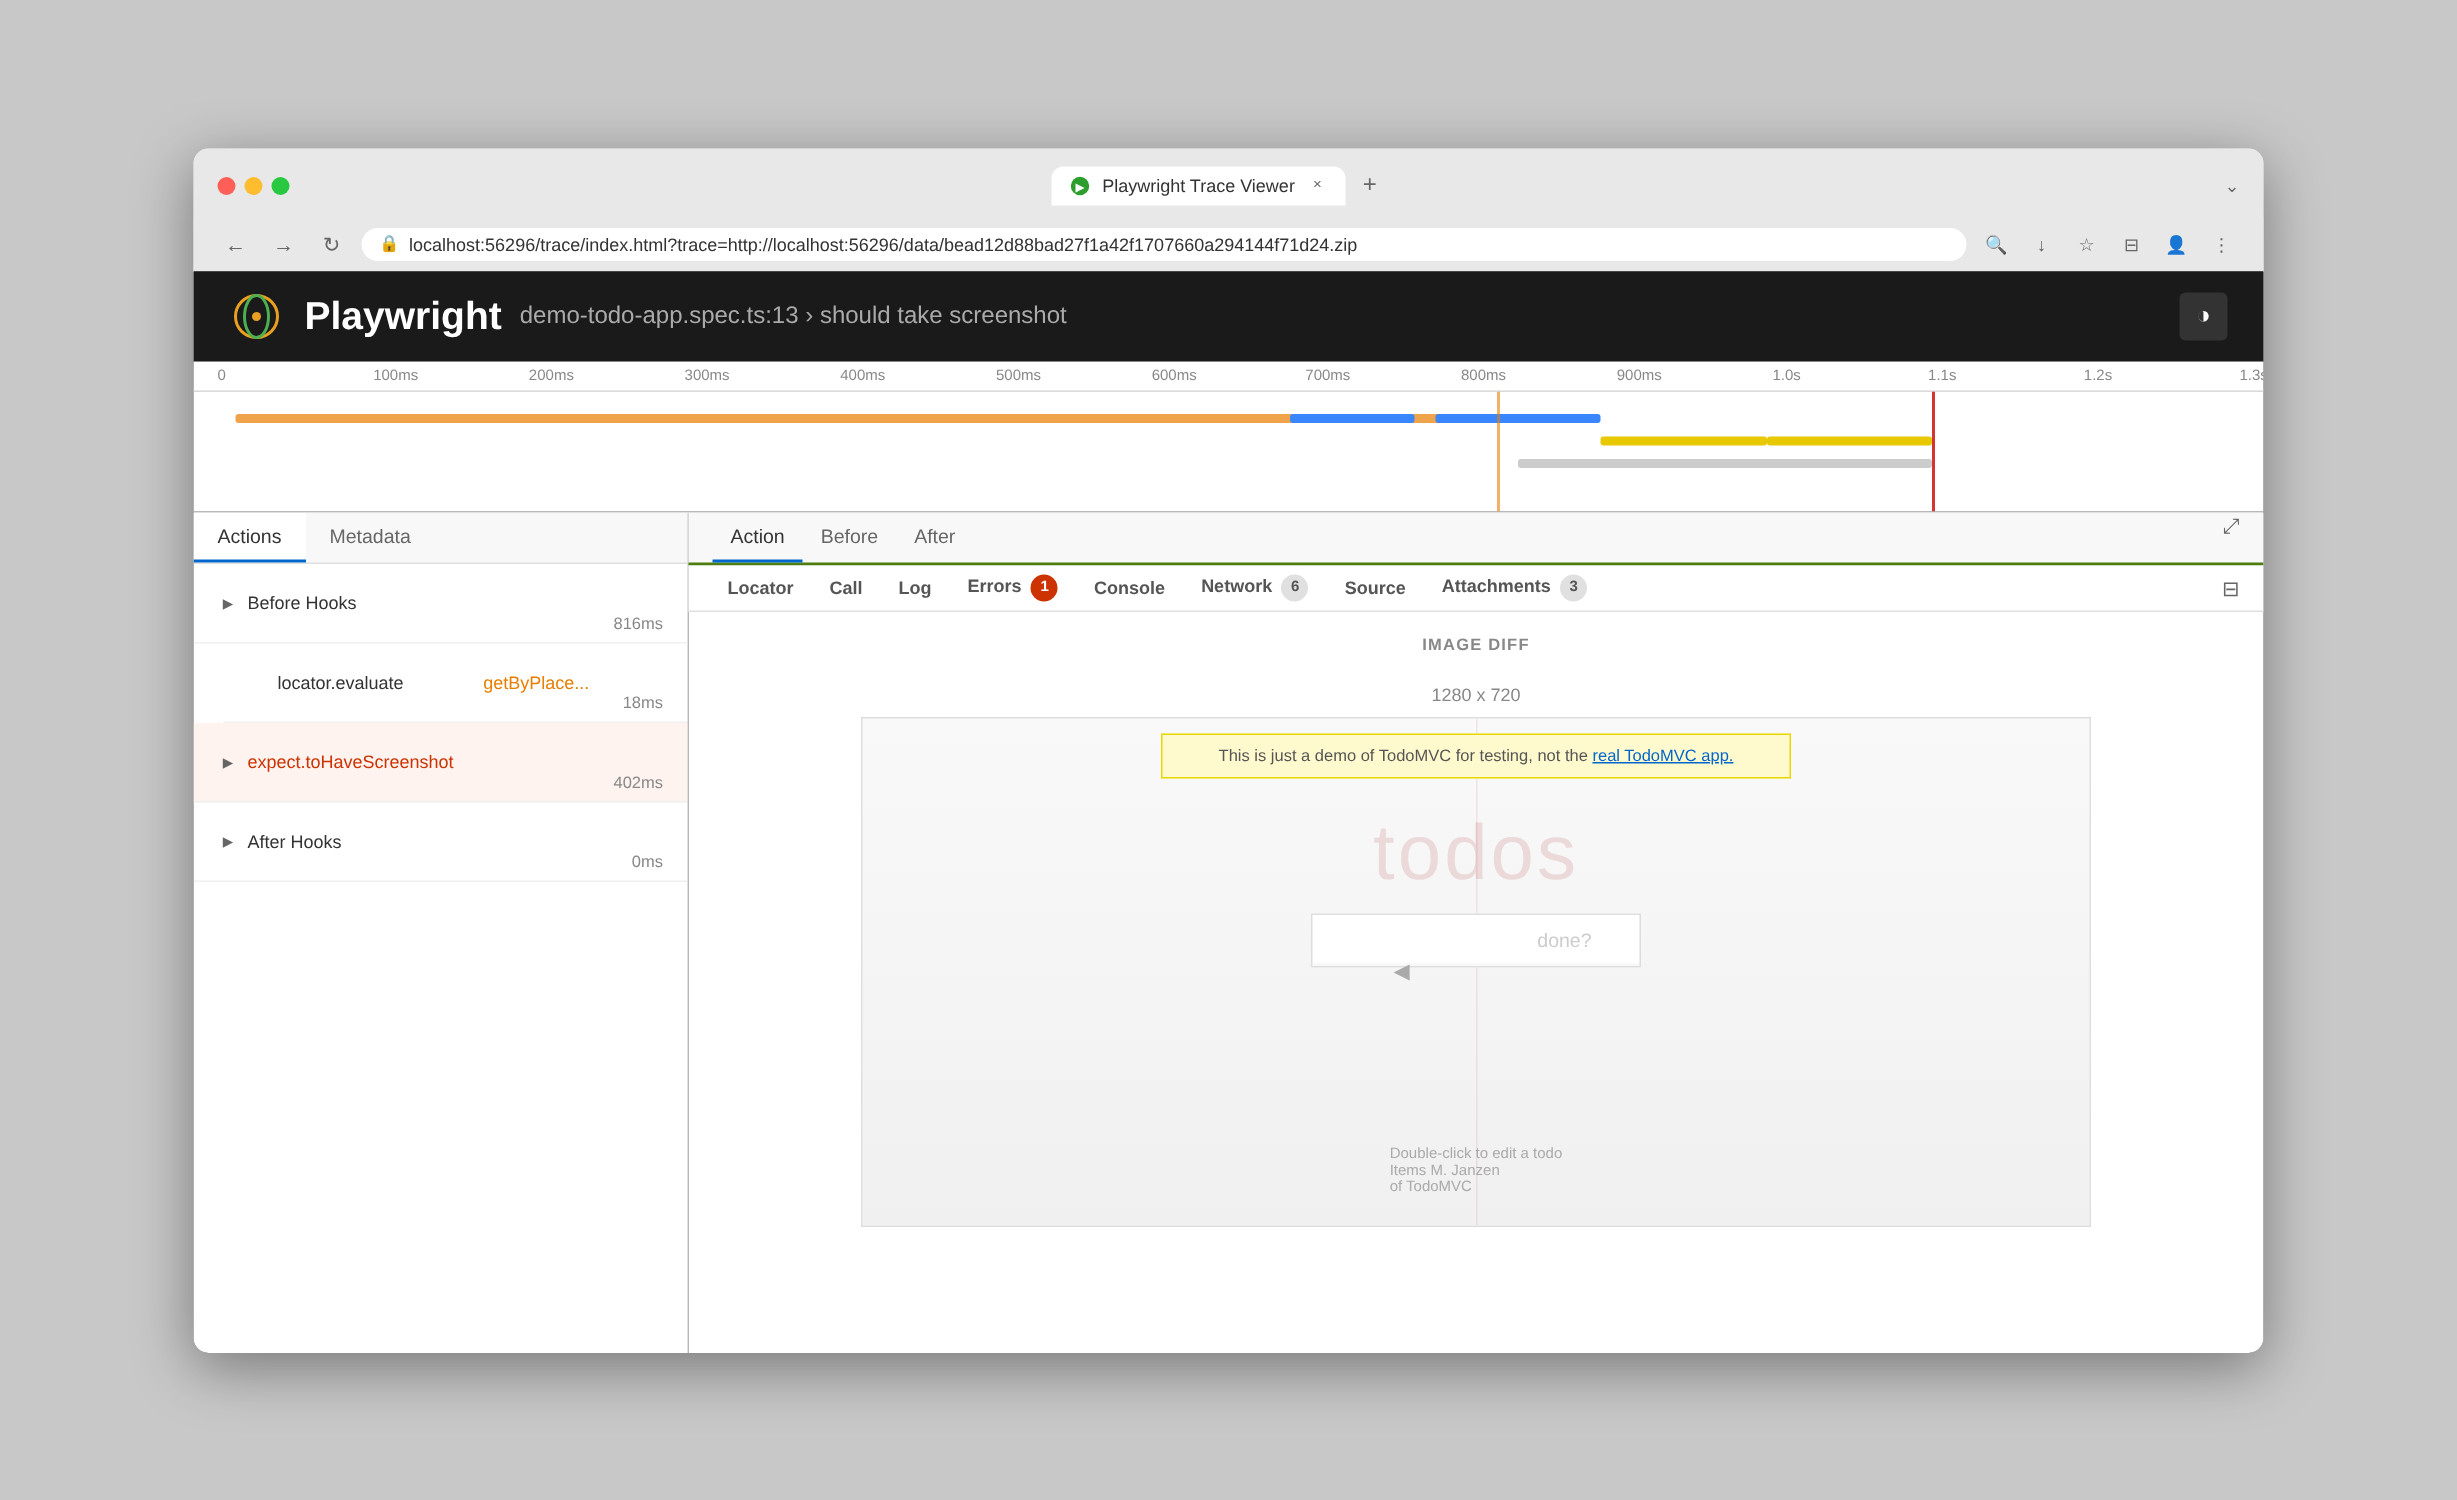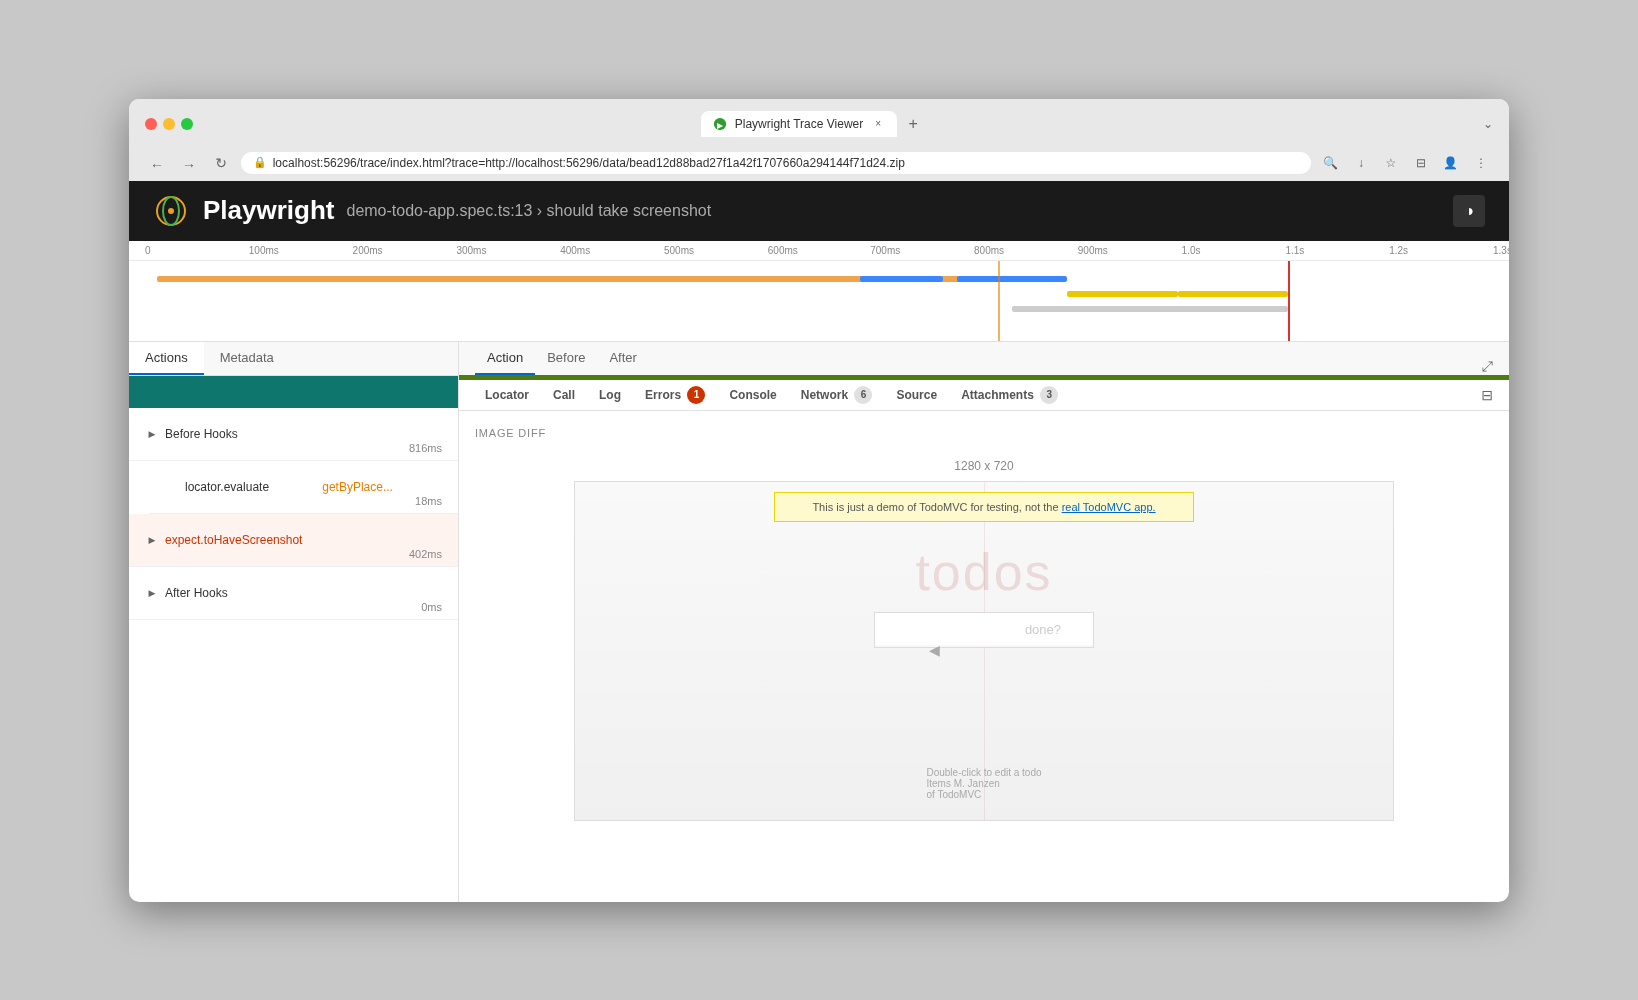--- a/index.html
+++ b/index.html
@@ -131,21 +131,21 @@
       display: flex;
       align-items: center;
       justify-content: center;
       color: #666;
       font-size: 12px;
       cursor: pointer;
     }
 
     
     .app-content {
-      background: #0f766e;
+      background: #000000;
     }
 
     
     .app-topbar {
       background: #1a1a1a;
       display: flex;
       align-items: center;
       padding: 0 24px;
       height: 60px;
     }
@@ -239,21 +239,20 @@
       display: flex;
       height: 560px;
     }
 
     
     .left-panel {
       width: 330px;
       border-right: 1px solid #e0e0e0;
       display: flex;
       flex-direction: column;
-      gap: 32px;
     }
 
     .left-tabs {
       display: flex;
       border-bottom: 1px solid #e0e0e0;
       background: #f8f8f8;
     }
 
     .left-tab {
       padding: 8px 16px;
@@ -328,22 +327,22 @@
     
     .right-panel {
       flex: 1;
       display: flex;
       flex-direction: column;
       background: white;
     }
 
     .right-top-tabs {
       display: flex;
-      align-items: flex-end;
-      border-bottom: 5px solid #4d7c0f;
+      align-items: flex-start;
+      border-bottom: 2px solid #4d7c0f;
       padding: 0 16px;
       background: #f8f8f8;
     }
 
     .right-tab {
       padding: 8px 12px;
       font-size: 13px;
       color: #666;
       cursor: pointer;
       border-bottom: 2px solid transparent;
@@ -410,25 +409,26 @@
 
     
     .image-diff-area {
       flex: 1;
       padding: 16px;
       overflow: auto;
     }
 
     .image-diff-label {
       font-size: 11px;
-      font-weight: 400;
+      font-weight: 700;
       color: #888;
       text-transform: uppercase;
       letter-spacing: 0.8px;
       margin-bottom: 10px;
+      text-align: center;
     }
 
     .diff-tabs {
       display: flex;
       gap: 16px;
       margin-bottom: 16px;
       font-size: 13px;
     }
 
     .diff-tab {

